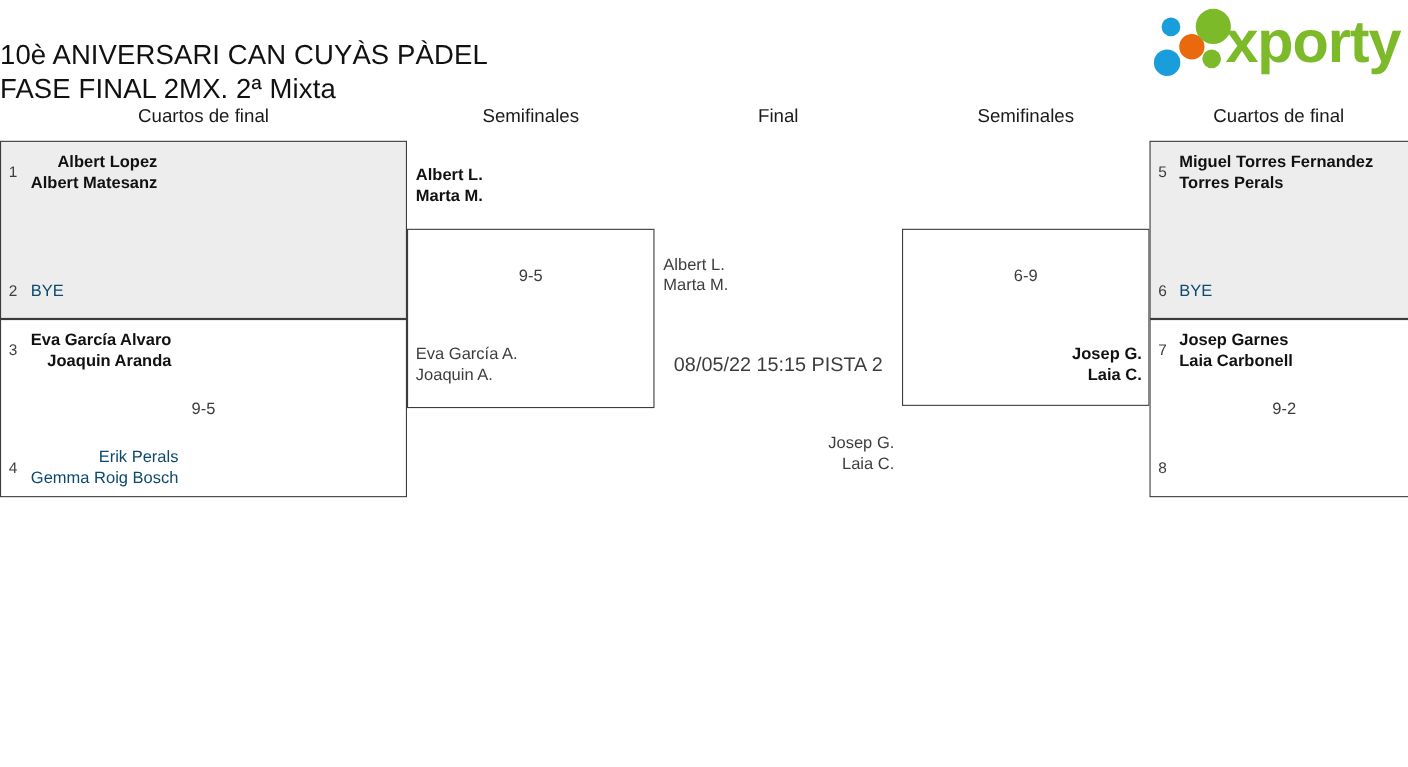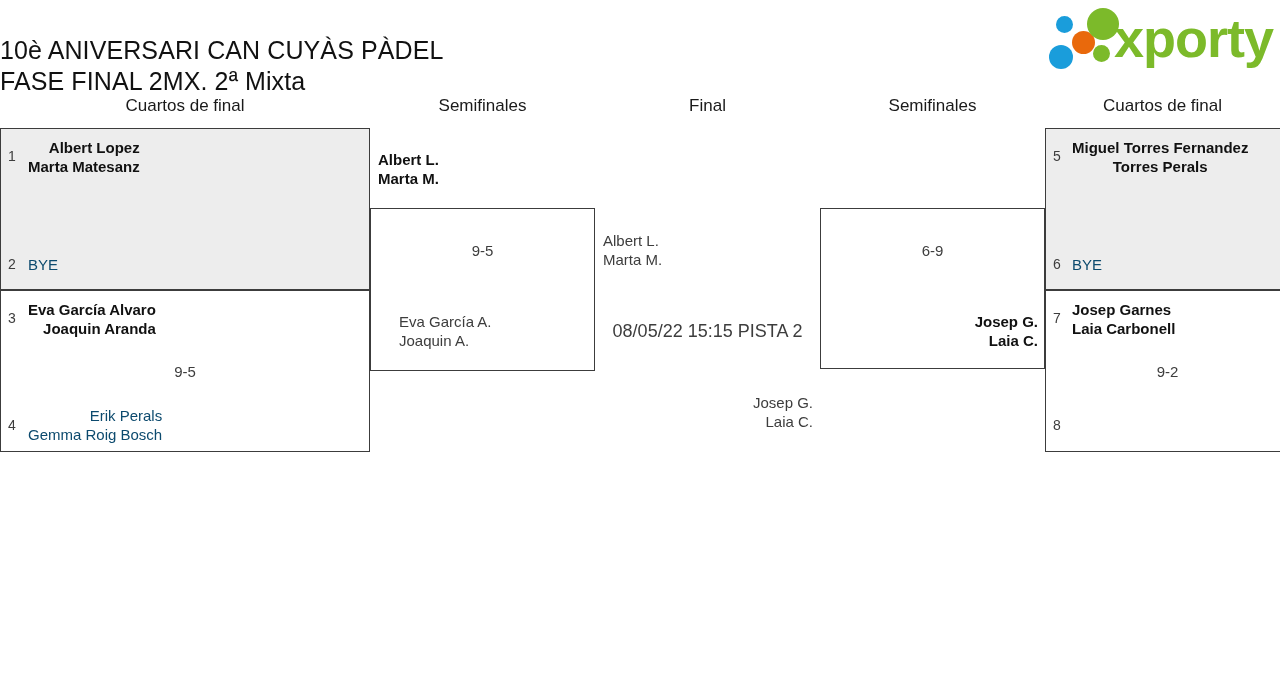--- a/index.html
+++ b/index.html
@@ -182,21 +182,21 @@
 <div class="round-header" id="rh-2">Final</div>
 <div class="round-header" id="rh-3">Semifinales</div>
 <div class="round-header" id="rh-4">Cuartos de final</div>
 
 <div id="bracket">
 
   <div class="mbox shaded" style="left:0px; top:128px; width:370px; height:162px;"></div>
   <div class="seed left" style="left:8px; top:149px;">1</div>
   <div class="team lal win" style="left:28px; top:138px;">
     <span class="ln">Albert Lopez</span>
-    <span class="ln">Marta Matesanz</span>
+    <span class="ln">Albert Matesanz</span>
   </div>
   <div class="seed left" style="left:8px; top:257px;">2</div>
   <div class="team lal" style="left:28px; top:255px;">
     <span class="ln">BYE</span>
   </div>
 
   <div class="mbox" style="left:0px; top:290px; width:370px; height:162px;"></div>
   <div class="seed left" style="left:8px; top:311px;">3</div>
   <div class="team lal win" style="left:28px; top:300px;">
     <span class="ln">Eva García Alvaro</span>
@@ -208,21 +208,21 @@
     <span class="ln">Erik Perals</span>
     <span class="ln">Gemma Roig Bosch</span>
   </div>
 
   <div class="mbox" style="left:370px; top:208px; width:225px; height:163px;"></div>
   <div class="advance win" style="left:378px; top:150px;">
     <span class="ln">Albert L.</span>
     <span class="ln">Marta M.</span>
   </div>
   <div class="score" style="left:370px; top:241px; width:225px; text-align:center;">9-5</div>
-  <div class="advance" style="left:378px; top:312px;margin-left:21px;">
+  <div class="advance" style="left:378px; top:312px;">
     <span class="ln">Eva García A.</span>
     <span class="ln">Joaquin A.</span>
   </div>
 
   <div class="advance" style="left:603px; top:231px;">
     <span class="ln">Albert L.</span>
     <span class="ln">Marta M.</span>
   </div>
   <div class="matchinfo" style="left:595px; top:322px; width:225px;">08/05/22 15:15 PISTA 2</div>
   <div class="advance ral" style="right:467px; top:393px;">
@@ -232,21 +232,21 @@
 
   <div class="mbox" style="left:820px; top:208px; width:225px; height:161px;"></div>
   <div class="score" style="left:820px; top:241px; width:225px; text-align:center;">6-9</div>
   <div class="advance ral win" style="right:242px; top:312px;">
     <span class="ln">Josep G.</span>
     <span class="ln">Laia C.</span>
   </div>
 
   <div class="mbox shaded" style="left:1045px; top:128px; width:260px; height:162px;"></div>
   <div class="seed left" style="left:1053px; top:149px;">5</div>
-  <div class="team win" style="left:1072px; top:138px;text-align:center;">
+  <div class="team win" style="left:1072px; top:138px;">
     <span class="ln">Miguel Torres Fernandez</span>
     <span class="ln">Torres Perals</span>
   </div>
   <div class="seed left" style="left:1053px; top:257px;">6</div>
   <div class="team" style="left:1072px; top:255px;">
     <span class="ln">BYE</span>
   </div>
 
   <div class="mbox" style="left:1045px; top:290px; width:260px; height:162px;"></div>
   <div class="seed left" style="left:1053px; top:311px;">7</div>

